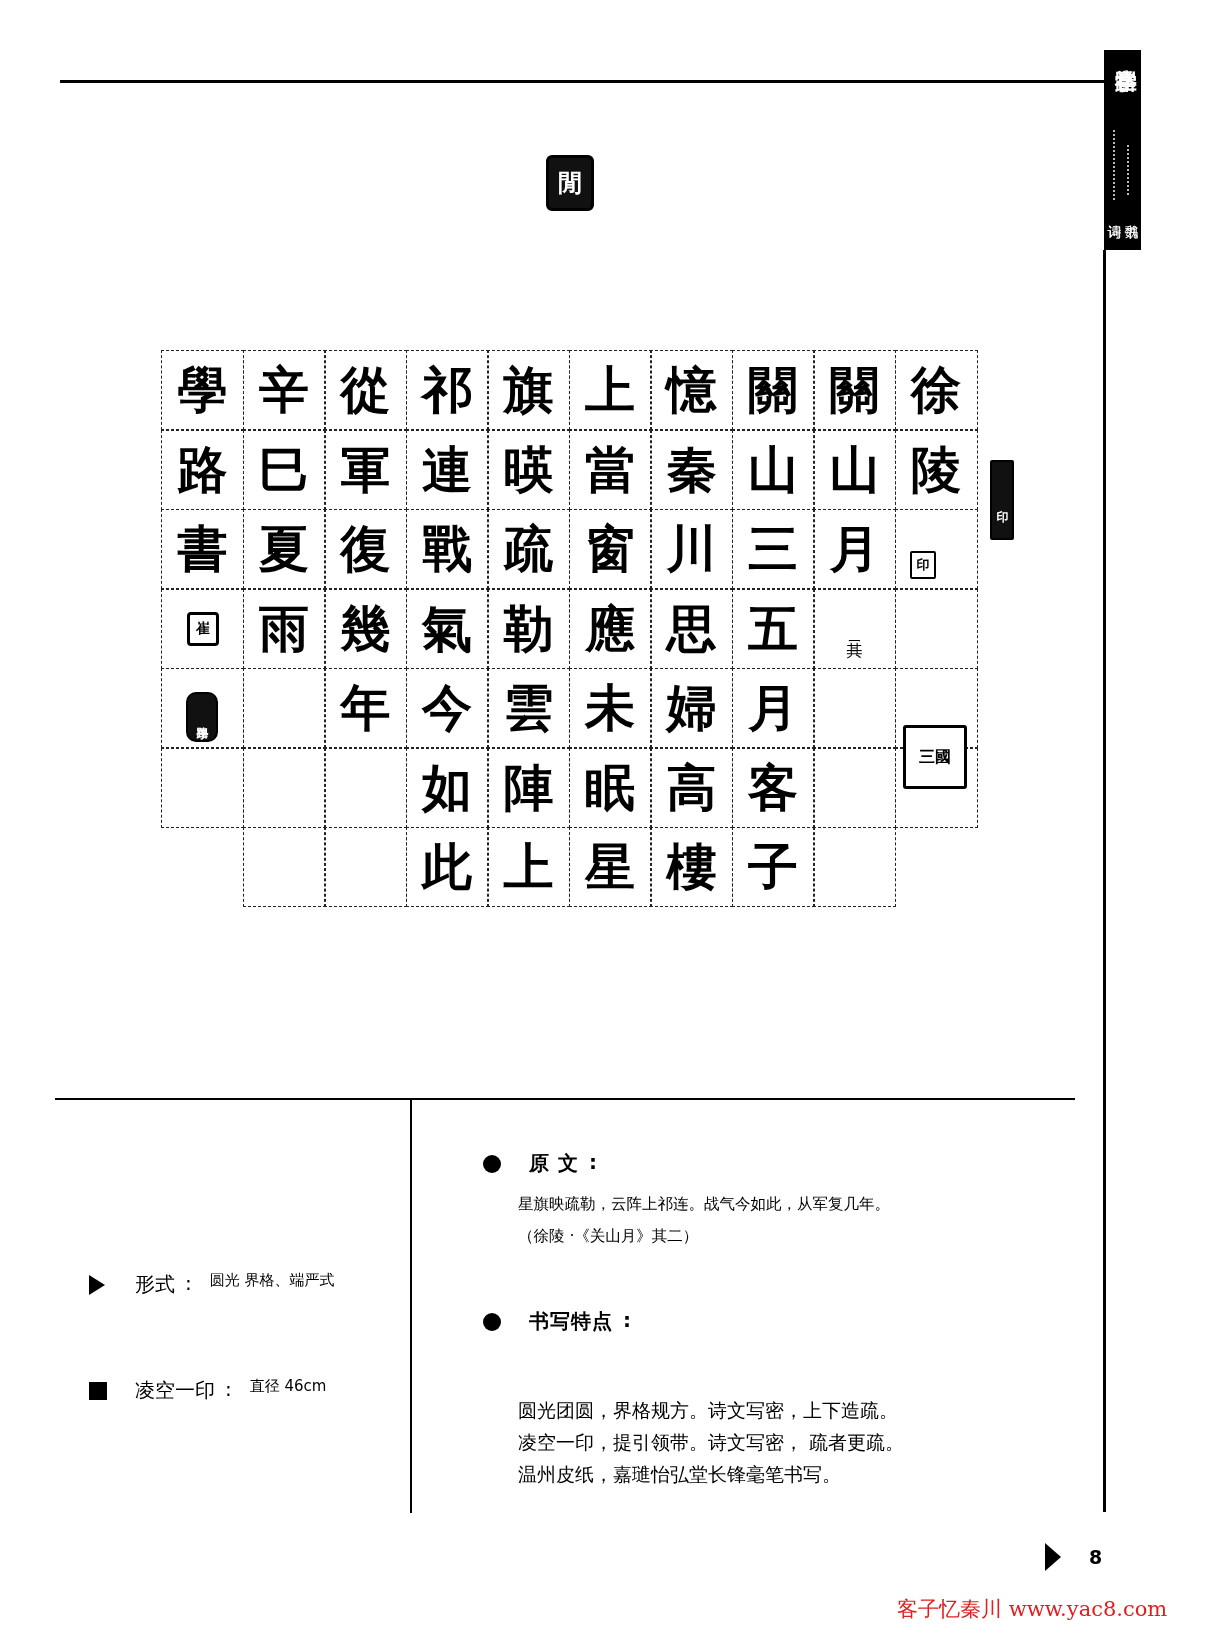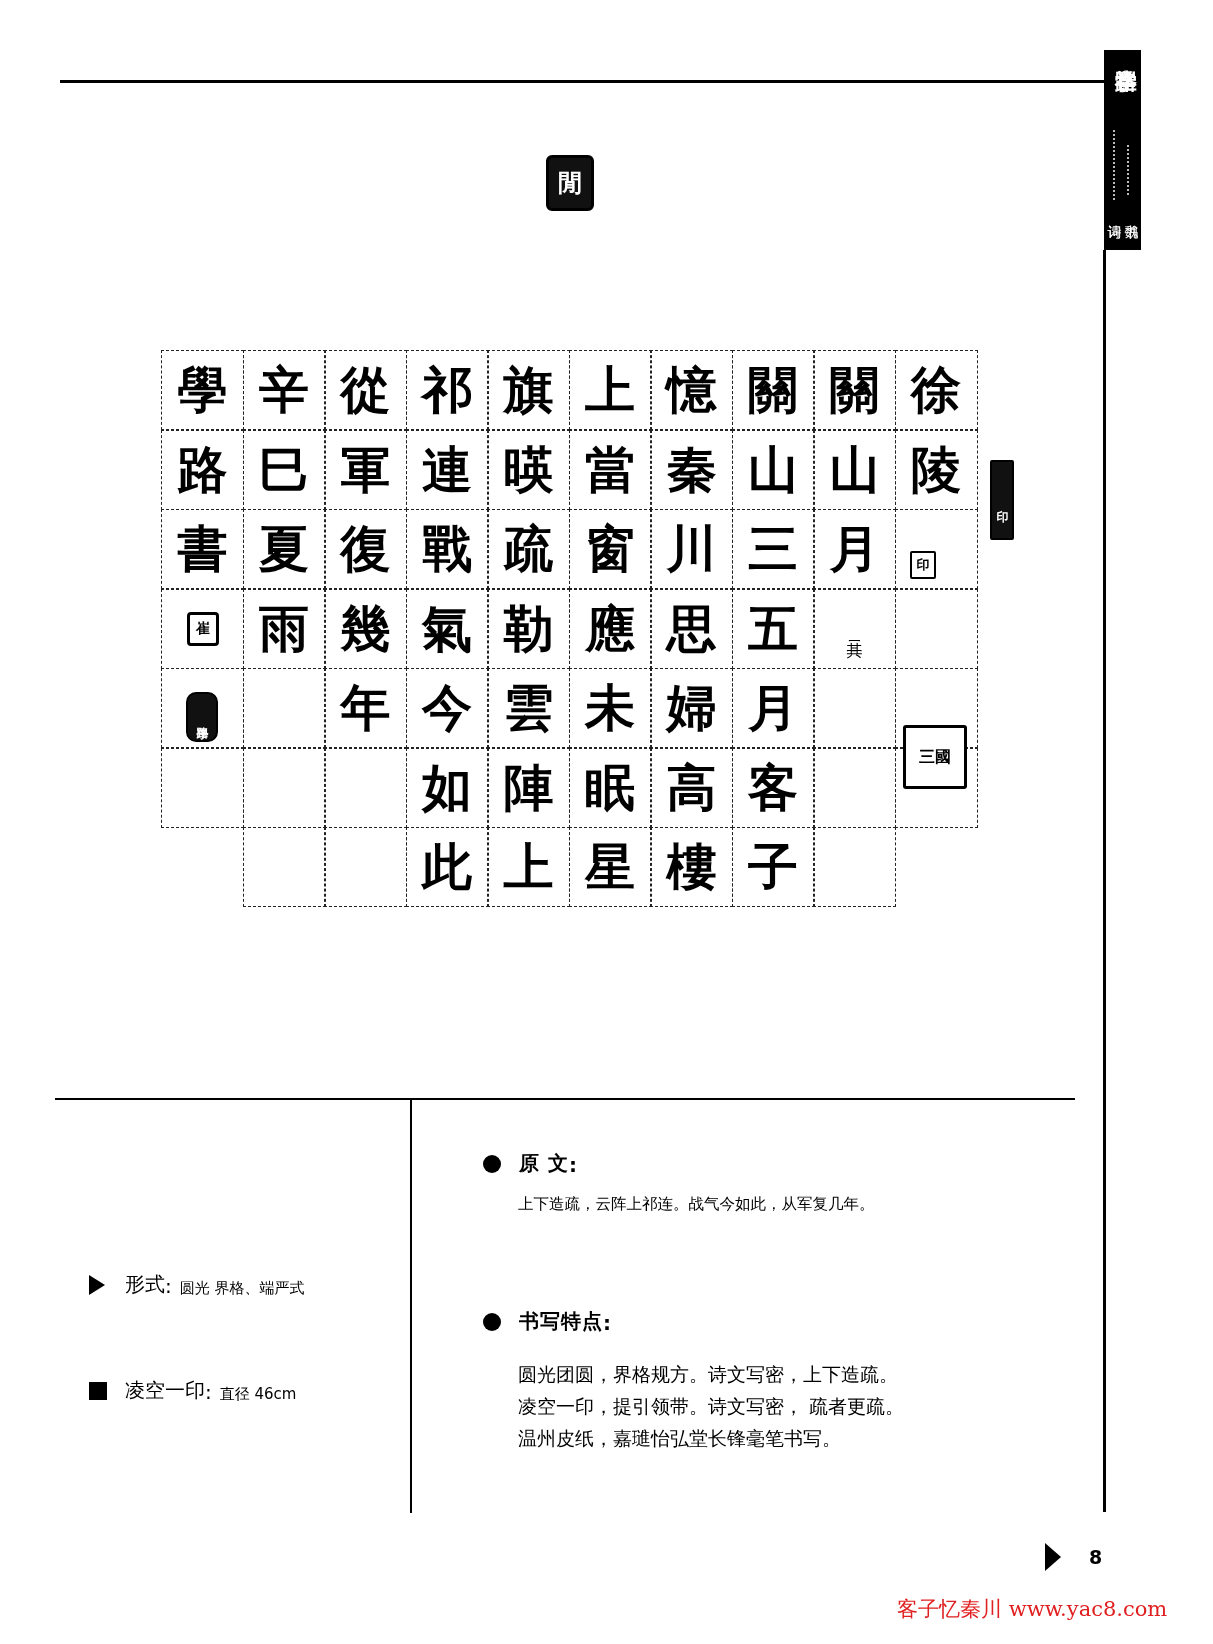--- a/index.html
+++ b/index.html
@@ -44,21 +44,21 @@
     .grid-cell {
       position: absolute; width: 81px; height: 78px;
       border: 1px dashed #222;
       display: flex; align-items: center; justify-content: center;
       font-family: "DejaVu Serif", "Liberation Serif", serif;
       font-size: 50px; font-weight: bold; color: #000; line-height: 1;
     }
     .grid-cell.small { font-size: 18px; font-weight: normal; }
 
     
-    .label-row { position: absolute; display: flex; align-items: flex-end; }
+    .label-row { position: absolute; display: flex; align-items: flex-start; gap: 10px; }
     .tri-right {
       width: 0; height: 0; border-top: 10px solid transparent;
       border-bottom: 10px solid transparent; border-left: 16px solid #000;
       display: inline-block;
     }
     .square { width: 18px; height: 18px; background: #000; display: inline-block; }
     .bullet { width: 18px; height: 18px; border-radius: 50%; background: #000; display: inline-block; }
     .lbl { font-size: 20px; }
     .val { font-size: 15px; }
     .sec-title { font-size: 20px; font-weight: bold; letter-spacing: 1px; }
@@ -191,29 +191,30 @@
   <span class="lbl" style="margin-right:8px;">:</span>
   <span class="val">直径 46cm</span>
 </div>
 
 <div class="label-row" style="left:483px; top:1150px;">
   <span class="bullet" style="align-self:center; margin-right:18px;"></span>
   <span class="sec-title">原 文</span>
   <span class="sec-title">:</span>
 </div>
 <div class="body-text" style="left:518px; top:1188px;">
-  <div>上下造疏，云阵上祁连。战气今如此，从军复几年。</div>
+  <div>星旗映疏勒，云阵上祁连。战气今如此，从军复几年。</div>
+  <div>（徐陵 ·《关山月》其二）</div>
 </div>
 
 <div class="label-row" style="left:483px; top:1308px;">
   <span class="bullet" style="align-self:center; margin-right:18px;"></span>
   <span class="sec-title">书写特点</span>
   <span class="sec-title">:</span>
 </div>
-<div class="body-text big" style="left:518px; top:1358px;">
+<div class="body-text big" style="left:518px; top:1394px;">
   <div>圆光团圆，界格规方。诗文写密，上下造疏。</div>
   <div>凌空一印，提引领带。诗文写密， 疏者更疏。</div>
   <div>温州皮纸，嘉璡怡弘堂长锋毫笔书写。</div>
 </div>
 
 <div class="abs" style="left:1045px; top:1543px; display:flex; align-items:center;">
   <span class="tri-right" style="border-top-width:14px; border-bottom-width:14px; border-left-width:16px; margin-right:28px;"></span>
   <span style="font-size:19px; font-weight:bold;">8</span>
 </div>
 

